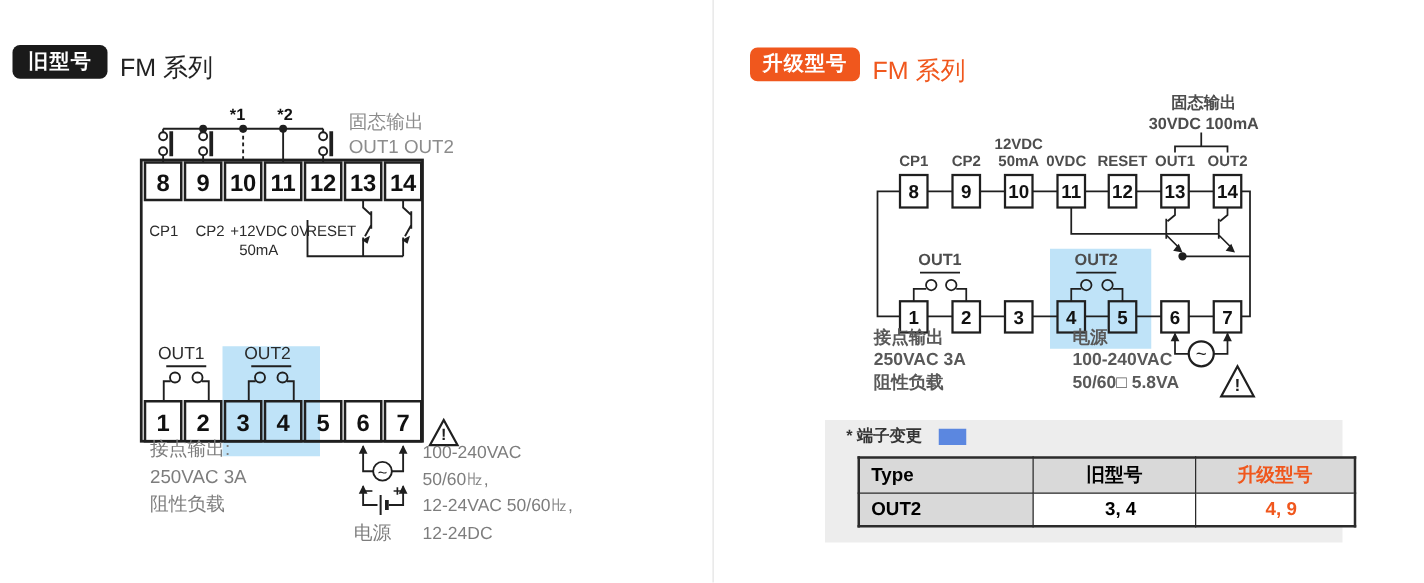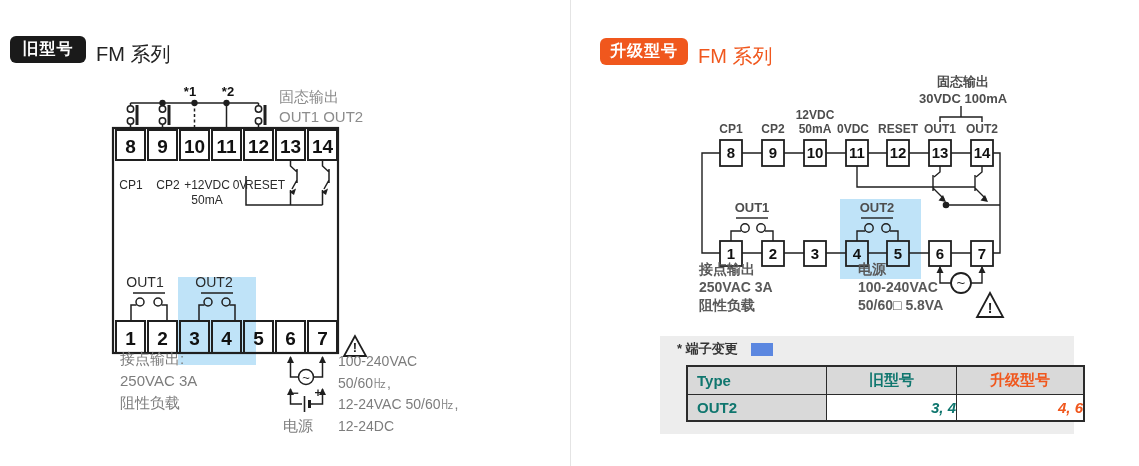--- a/index.html
+++ b/index.html
@@ -28,29 +28,29 @@
   .mark{font-size:13px;font-weight:bold;fill:#111;text-anchor:middle;}
   .sign{font-size:12px;font-weight:bold;fill:#1f1f1f;text-anchor:middle;}
   .bang{font-size:13px;font-weight:bold;fill:#1f1f1f;text-anchor:middle;}
   .ac{font-size:13px;fill:#1f1f1f;text-anchor:middle;}
   .ss{font-size:13px;font-weight:bold;fill:#4d4d4d;text-anchor:middle;}
   
   .table-panel{position:absolute;left:660px;top:336px;width:414px;height:98px;background:#ededed;}
   .table-note{position:absolute;left:677px;top:340px;font-size:13px;font-weight:bold;color:#333;}
   .legend-swatch{position:absolute;left:751px;top:343px;width:22px;height:13px;background:#5b87e0;}
   table.cmp{position:absolute;left:686px;top:365px;border-collapse:collapse;border:2px solid #2b2b2b;}
-  table.cmp td{border:1.5px solid #2b2b2b;font-size:15px;font-weight:bold;color:#0f766e;}
+  table.cmp td{border:1.5px solid #2b2b2b;font-size:15px;font-weight:bold;color:#000000;}
   .c-gray{background:#d9d9d9;}
   .c-white{background:#ffffff;}
   .c-orange{color:#f0571d !important;}
   .cell-type{width:129px;text-align:left;padding:4px 0 4px 9px;}
   .cell-old{width:119px;}
   .cell-new{width:116px;}
   .hc{text-align:center;padding:4px 0;}
-  .dc{text-align:right;padding:4px 0 4px 10px;font-style:italic;}
+  .dc{text-align:center;padding:4px 0 4px 10px;}
 </style>
 </head>
 <body>
 
 <div class="divider"></div>
 
 <div class="badge badge-old">旧型号</div>
 <div class="series series-old">FM 系列</div>
 
 <div class="badge badge-new">升级型号</div>
@@ -304,16 +304,16 @@
 <table class="cmp">
   <tbody>
       <tr>
     <td class="c-gray cell-type">Type</td>
     <td class="c-gray cell-old hc">旧型号</td>
     <td class="c-gray cell-new hc c-orange">升级型号</td>
   </tr>
   <tr>
     <td class="c-gray cell-type">OUT2</td>
     <td class="c-white cell-old dc">3, 4</td>
-    <td class="c-white cell-new dc c-orange">4, 6</td>
+    <td class="c-white cell-new dc c-orange">4, 9</td>
   </tr>
 </tbody>
   </table>
 
 </body></html>

